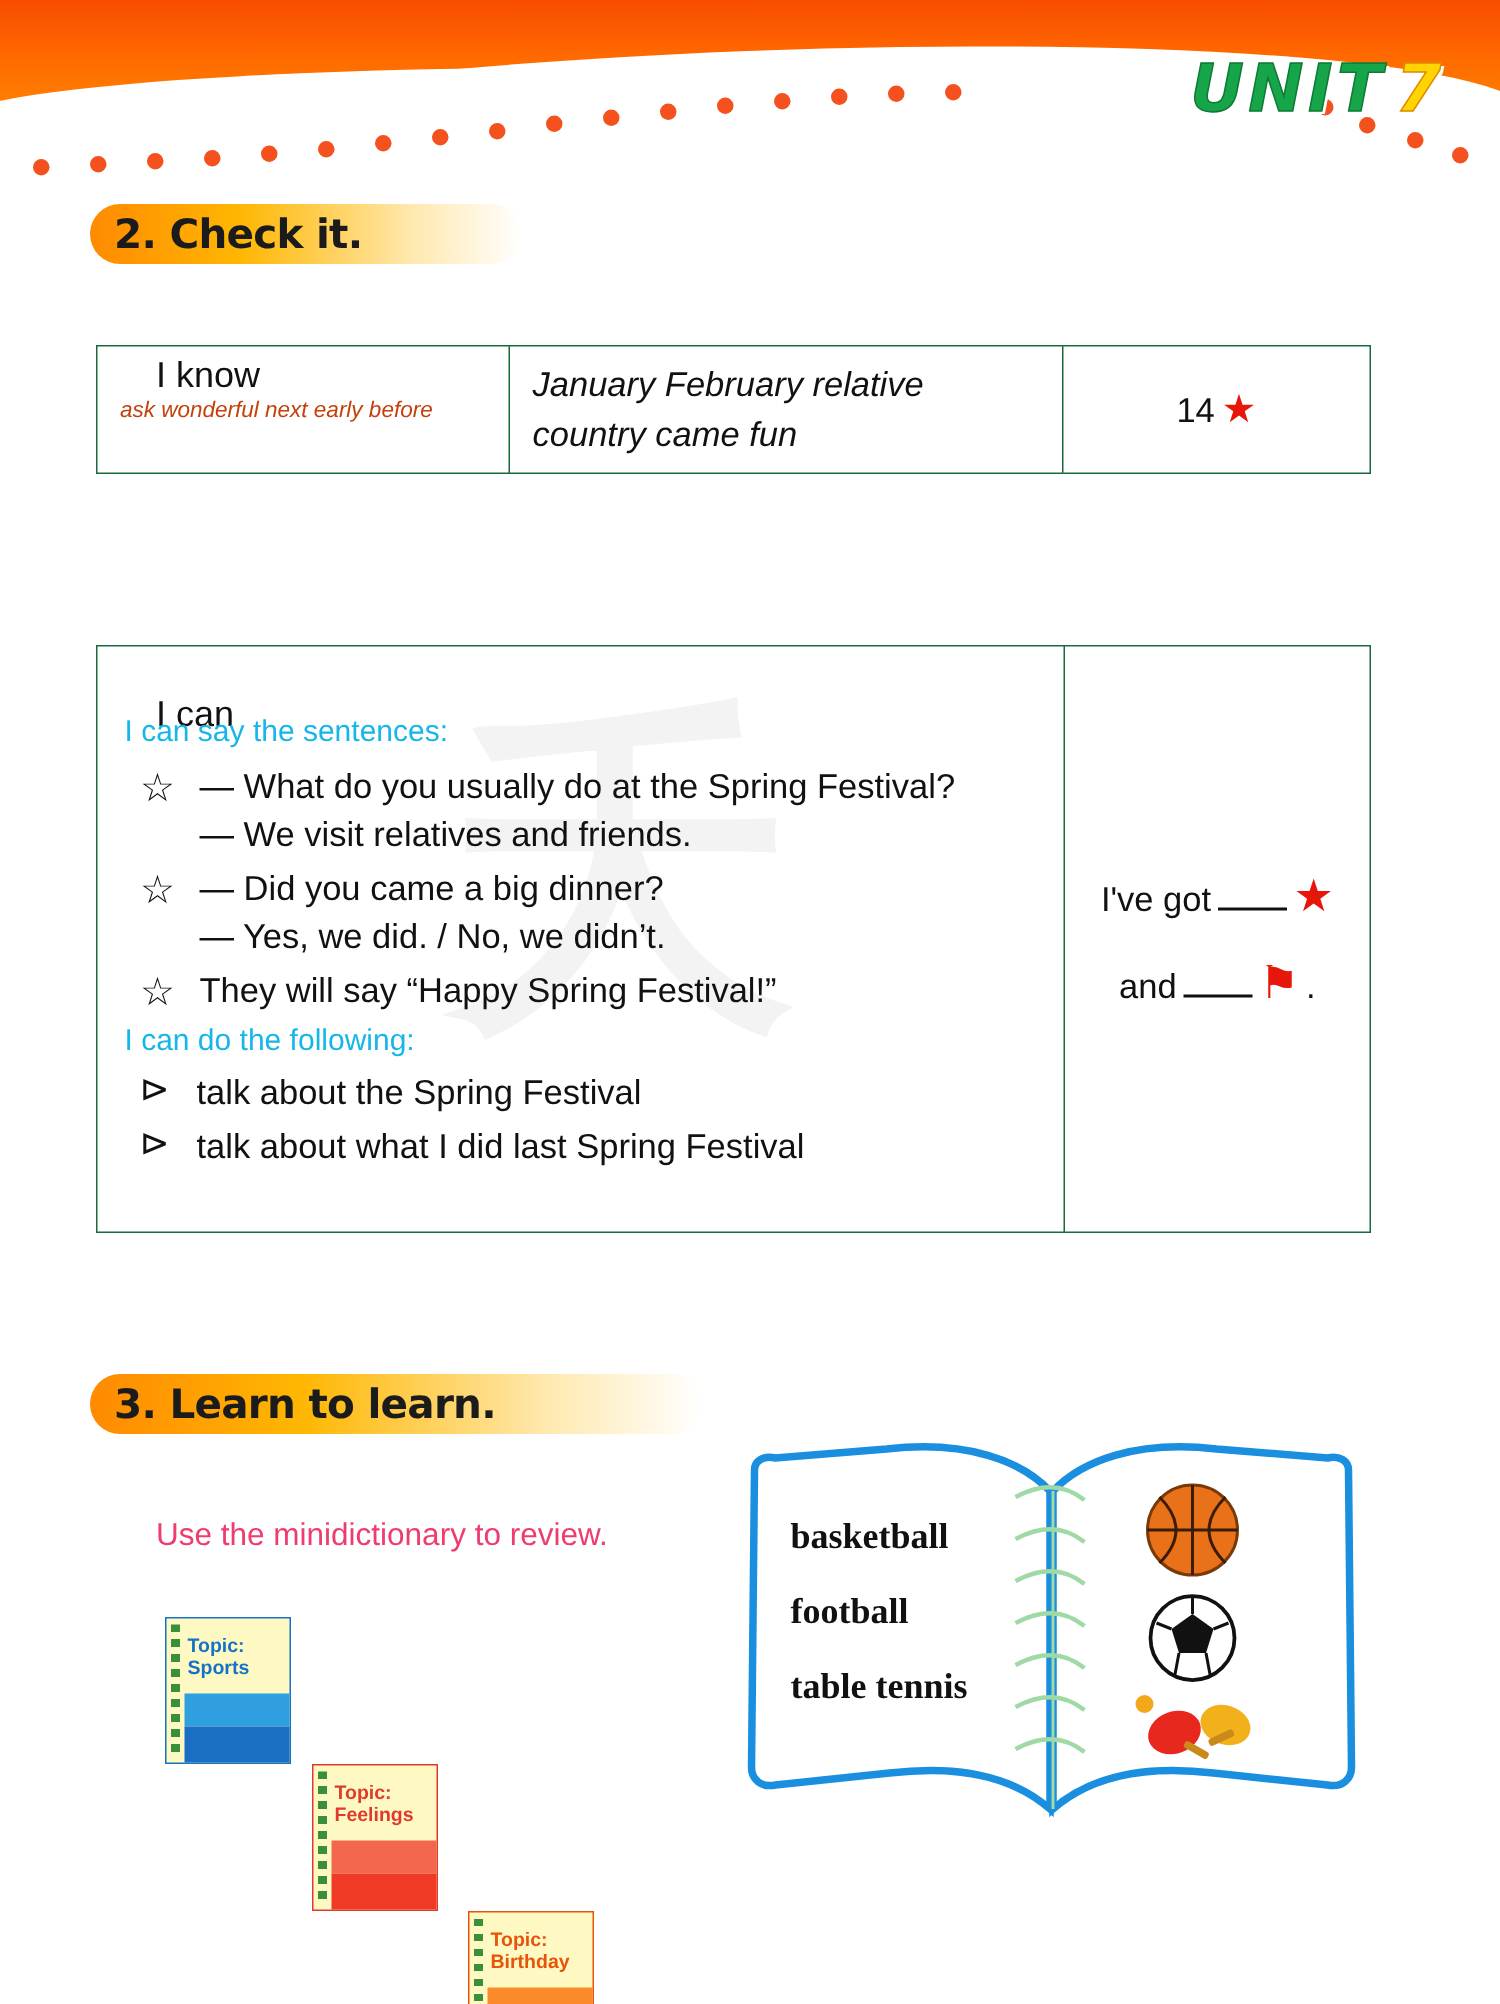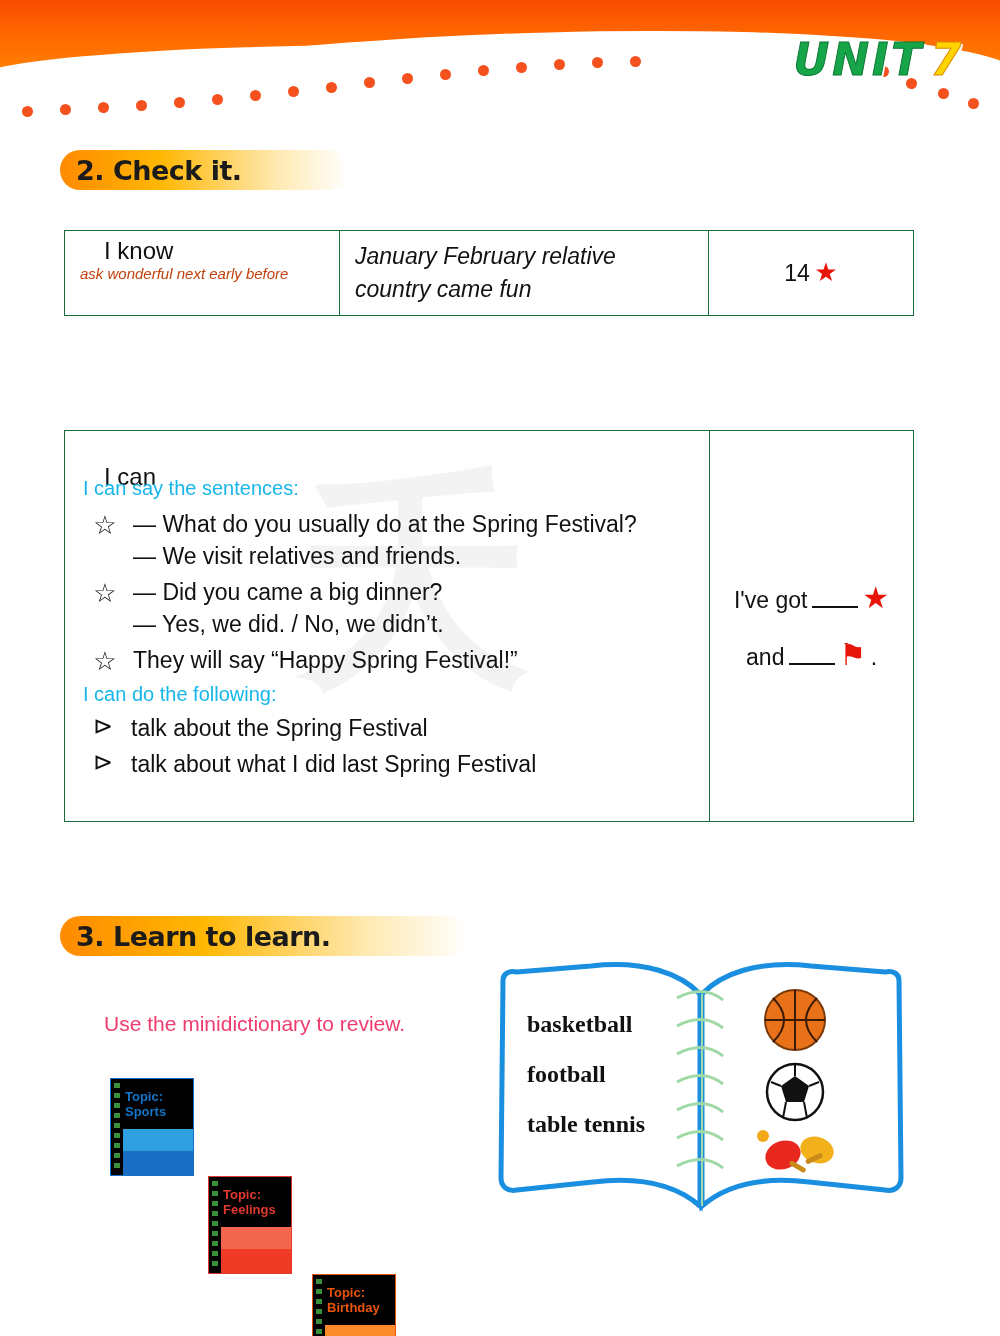--- a/index.html
+++ b/index.html
@@ -81,21 +81,21 @@
 
   .star-ol{
     display:inline-block;width:28px;text-align:center;font-size:26px;color:#111;
   }
   .flag-ol{display:inline-block;width:28px;text-align:center;font-size:24px;color:#111;}
 
   
   .pink-note{position:absolute;color:#ef3b6e;font-size:21px;}
 
   .card{
-    position:absolute;border:1px solid #888;background:#000000;
+    position:absolute;border:1px solid #888;background:#fef9c3;
     box-sizing:border-box;
   }
   .card .spiral{
     position:absolute;left:3px;top:4px;bottom:4px;width:6px;
     background:repeating-linear-gradient(180deg,#3a8f3a 0 5px,transparent 5px 10px);
   }
   .card .ttl{
     position:absolute;left:14px;right:6px;top:10px;
     font-size:13px;font-weight:bold;line-height:15px;
   }
@@ -137,21 +137,21 @@
   <span class="dot" style="left:906px;top:78px"></span>
   <span class="dot" style="left:938px;top:88px"></span>
   <span class="dot" style="left:968px;top:98px"></span>
   <span class="dot" style="left:878px;top:66px"></span>
 </div>
 
 <div class="unit-title">
   <span>UNIT</span><span class="unit-num">7</span>
 </div>
 
-<div class="sec-head layer" style="left:60px;top:150px;width:250px;">
+<div class="sec-head layer" style="left:60px;top:136px;width:250px;">
   <span>2. Check it.</span>
 </div>
 
 <div class="sub-label layer" style="left:104px;top:197px;">I know</div>
 
 <table class="box layer" style="left:64px;top:230px;width:850px;">
   <tbody>
       <tr>
     <td style="width:275px;height:72px;">
       <div class="red-words">ask  wonderful  next  early  before</div>

